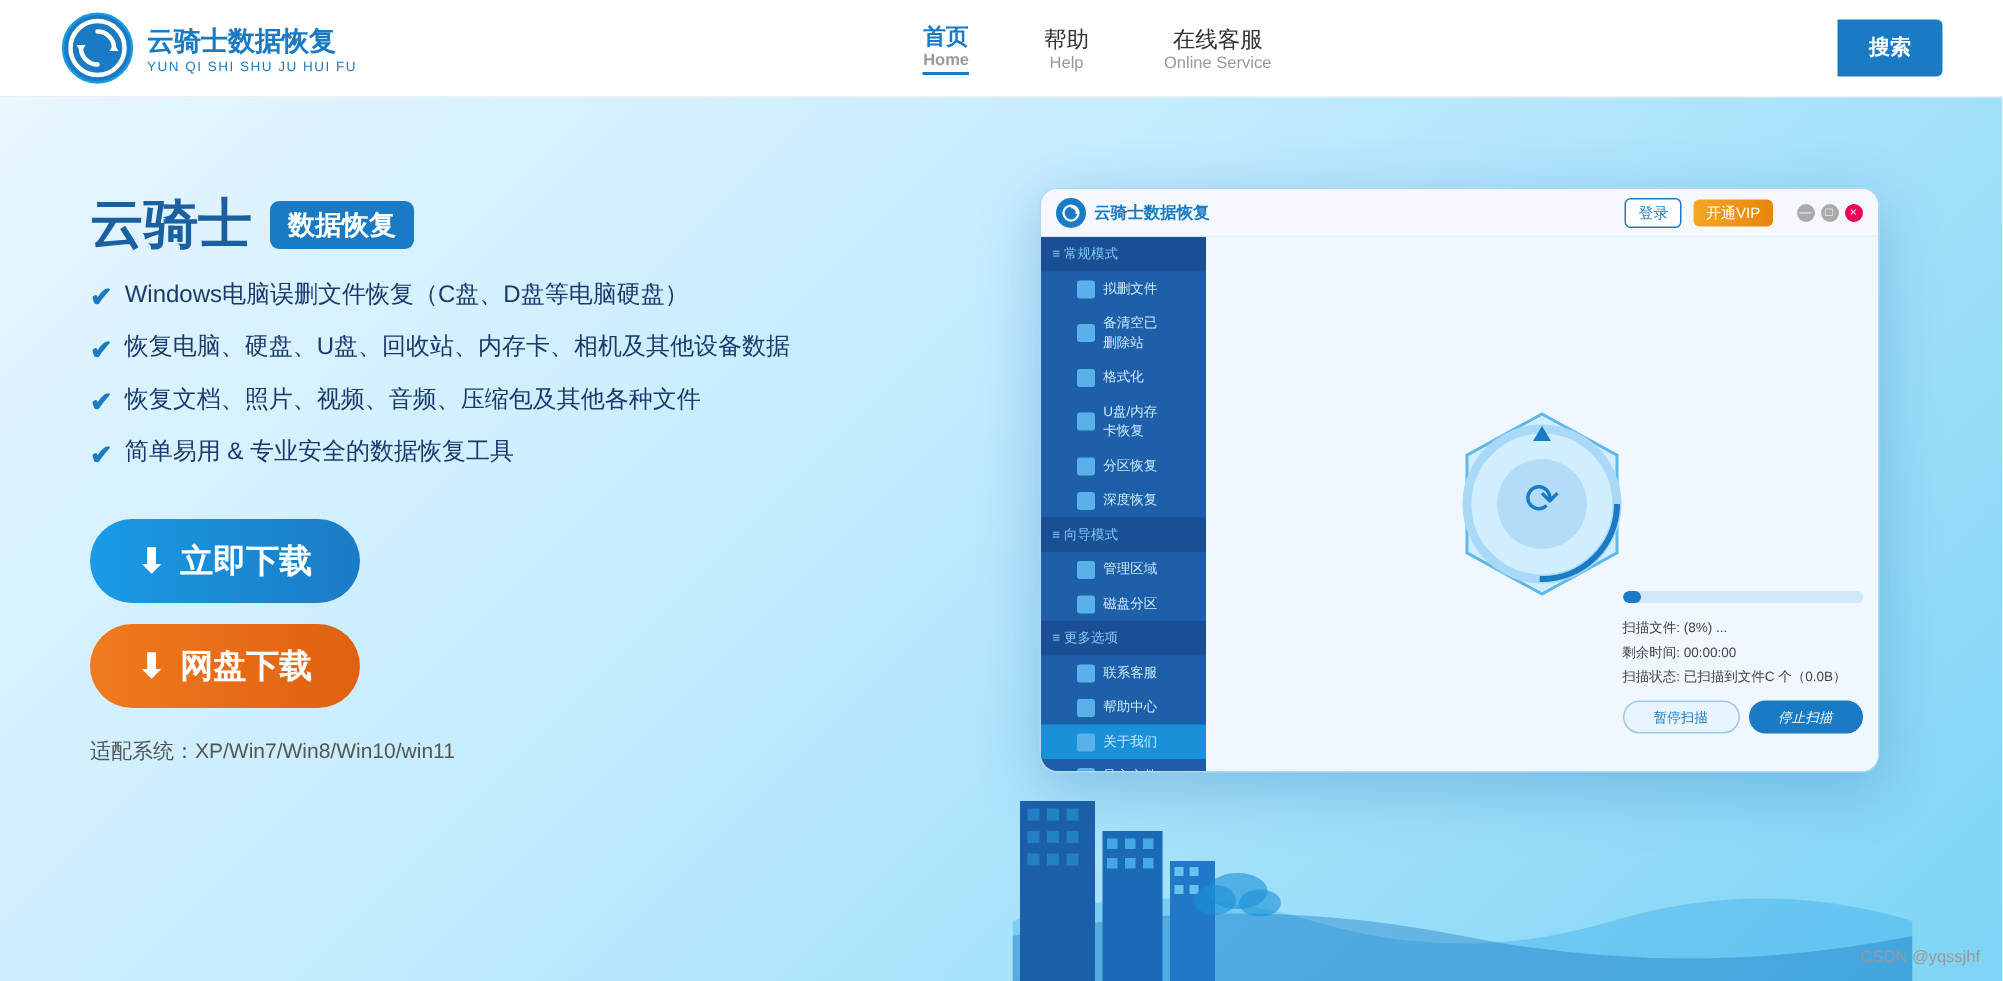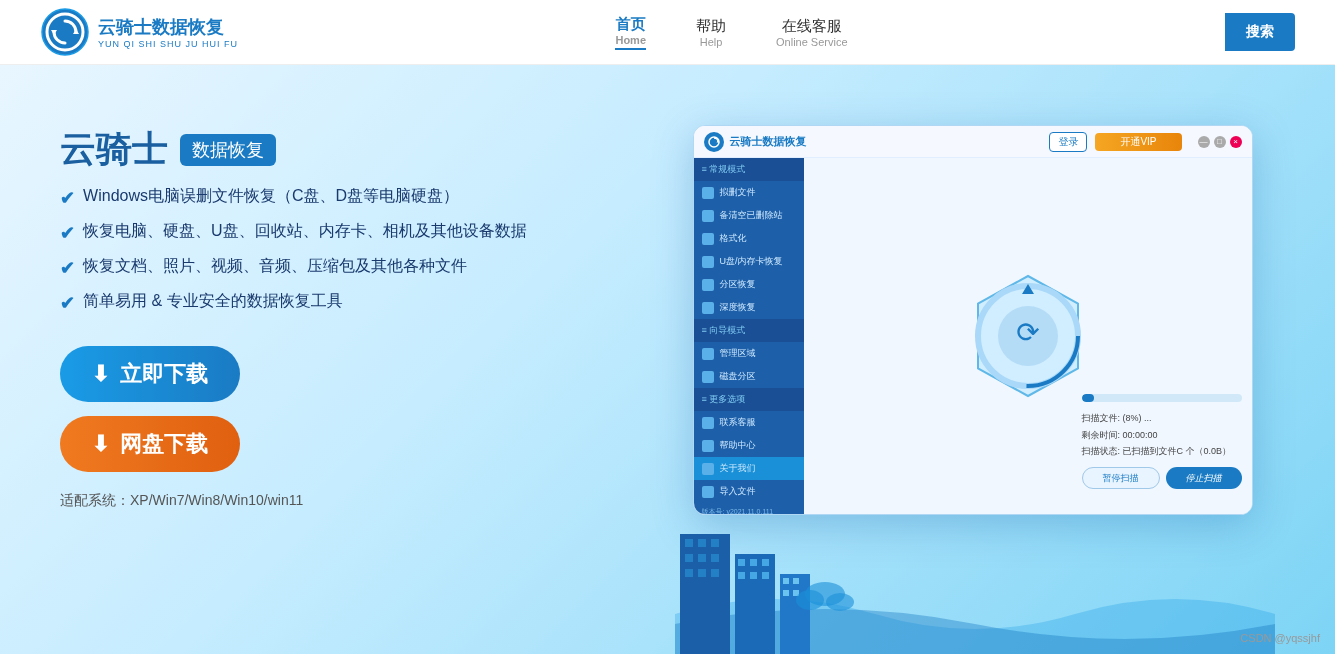--- a/index.html
+++ b/index.html
@@ -117,21 +117,21 @@
     }
     .hero-brand-name {
       font-size: 36px;
       font-weight: bold;
       color: #1a5fa0;
     }
     .hero-badge {
       background: #1a7bc4;
       color: #fff;
       font-size: 18px;
-      font-weight: normal;
+      font-weight: bold;
       padding: 4px 12px;
       border-radius: 6px;
     }
     .hero-slogan {
       font-size: 38px;
       font-weight: bold;
       color: #1a3a6e;
       margin-bottom: 28px;
       line-height: 1.2;
     }
@@ -260,21 +260,21 @@
       border-radius: 4px;
       padding: 2px 8px;
       font-size: 10px;
       cursor: pointer;
     }
     .mockup-vip-btn {
       background: linear-gradient(90deg, #f5a623, #e8850a);
       color: #fff;
       border: none;
       border-radius: 4px;
-      padding: 2px 25px;
+      padding: 2px 8px;
       font-size: 10px;
       cursor: pointer;
     }
     .win-controls {
       display: flex;
       gap: 4px;
       margin-left: 8px;
     }
     .win-btn {
       width: 12px;
@@ -308,21 +308,21 @@
       font-size: 9px;
       padding: 5px 8px;
       display: flex;
       align-items: center;
       gap: 4px;
     }
     .sidebar-item {
       display: flex;
       align-items: center;
       gap: 6px;
-      padding: 5px 8px;
+      padding: 5px 24px;
       color: #cce8ff;
       font-size: 9px;
       cursor: pointer;
     }
     .sidebar-item:hover, .sidebar-item.active {
       background: #1a90d8;
     }
     .sidebar-item-icon {
       width: 12px;
       height: 12px;

